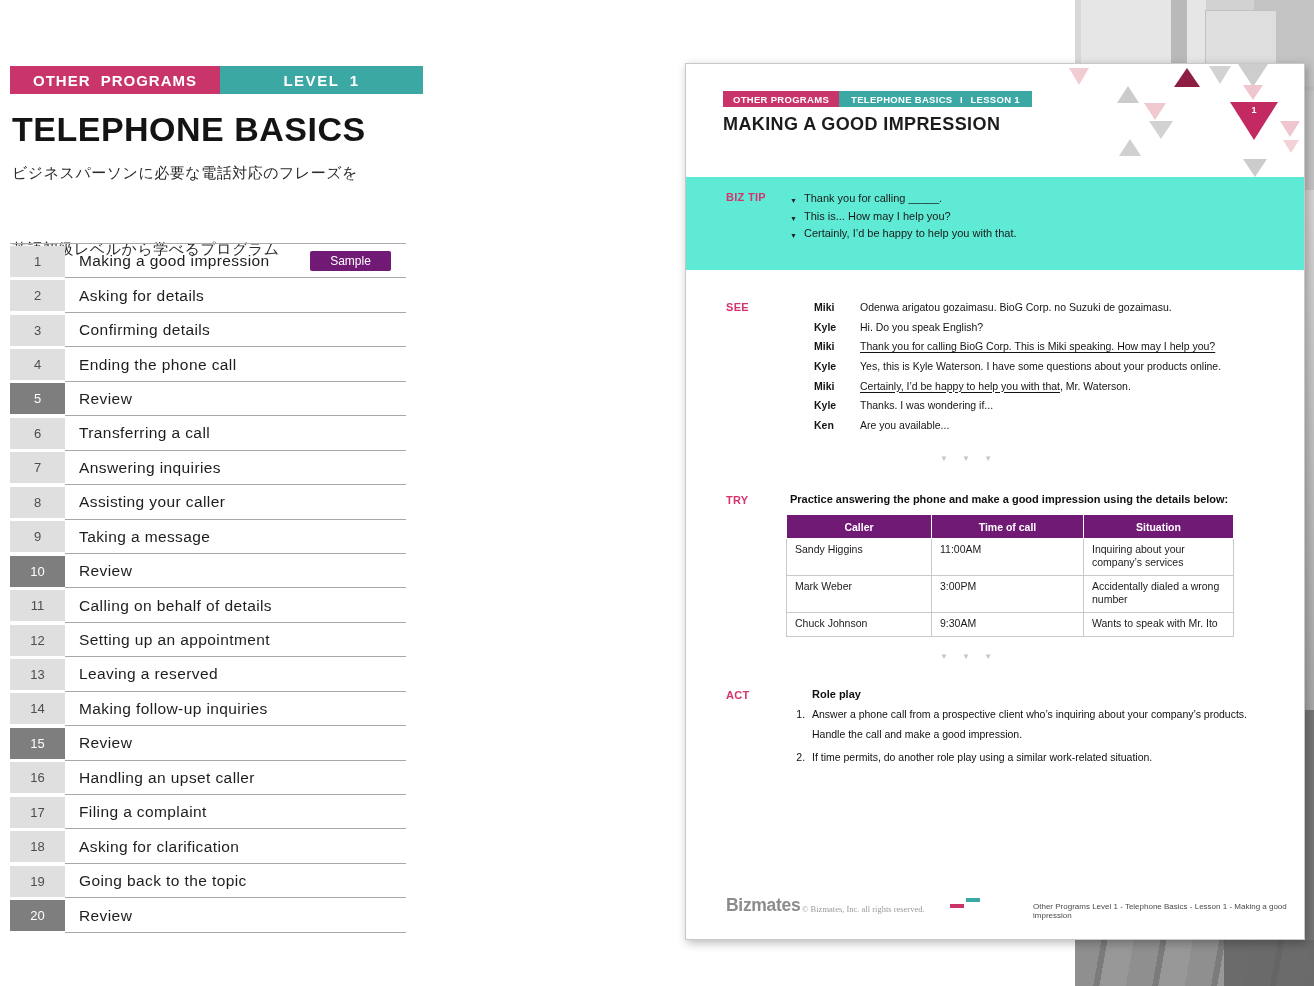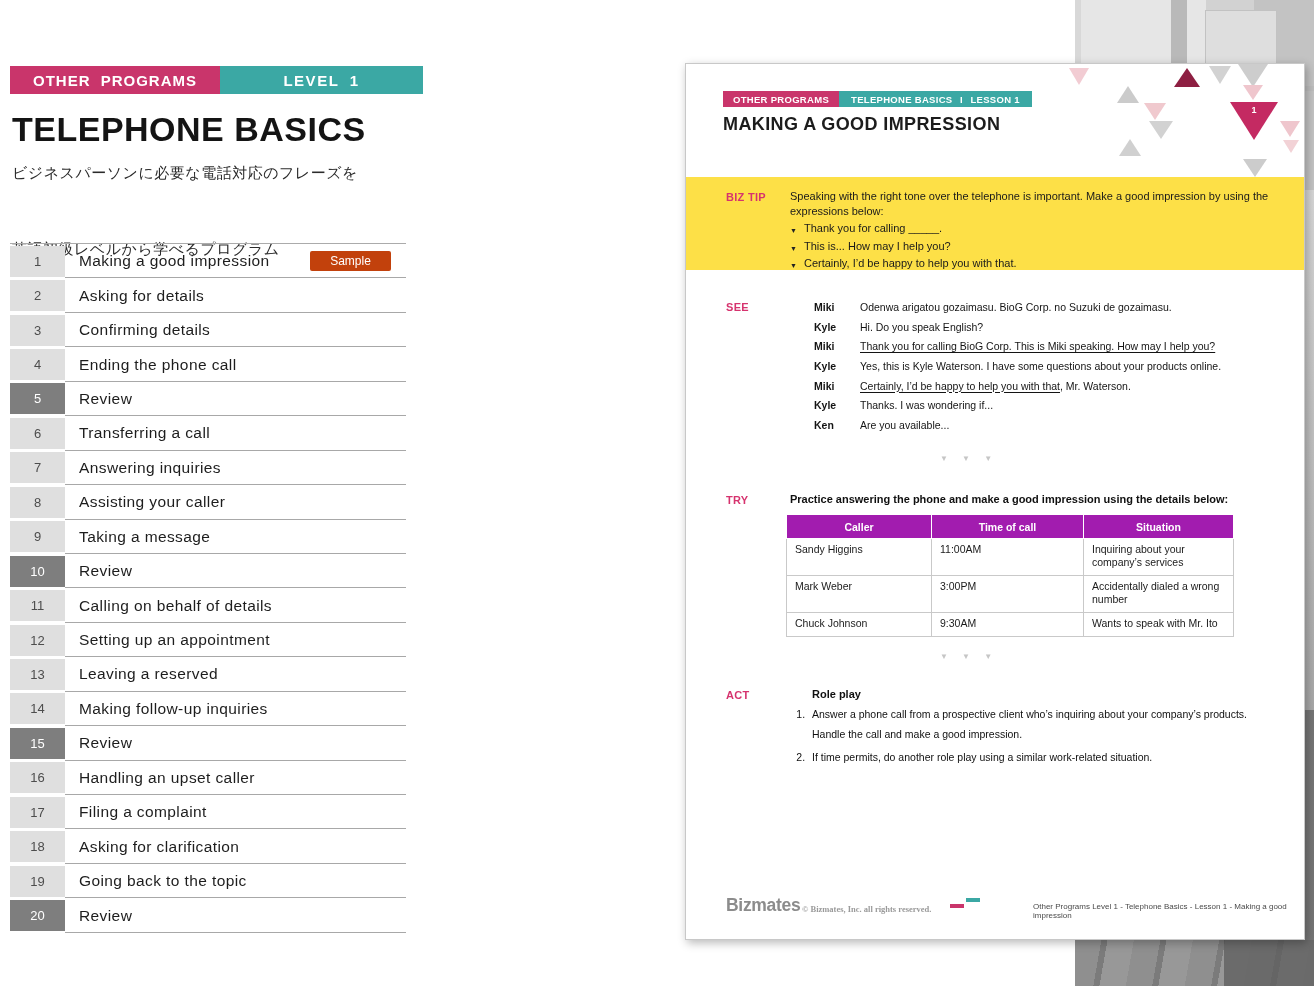--- a/index.html
+++ b/index.html
@@ -29,40 +29,40 @@
   .jp1{top:164px;} .jp2{top:192px;margin-top:48px;}
 
   .lesson-list{position:absolute;left:10px;top:243px;width:396px;border-top:1px solid #ababab;}
   .lesson-row{position:relative;height:34.45px;display:flex;align-items:center;cursor:pointer;}
   .lesson-row::after{content:"";position:absolute;left:55px;right:0;bottom:0;border-bottom:1px solid #a8a8a8;}
   .num{width:55px;height:31px;display:flex;align-items:center;justify-content:center;
        background:#dfdfdf;font-size:13px;color:#4d4d4d;flex:0 0 55px;}
   .num.review{background:#7e7e7e;color:#ffffff;}
   .ltitle{padding-left:14px;font-size:15.5px;color:#1d1d1d;letter-spacing:0.4px;white-space:nowrap;}
   .sample-badge{position:absolute;right:15px;top:50%;transform:translateY(-50%);width:81px;height:20px;
-                background:#c2410c;color:#fff;font-size:12px;display:flex;align-items:center;justify-content:center;border-radius:2px;}
+                background:#701a75;color:#fff;font-size:12px;display:flex;align-items:center;justify-content:center;border-radius:2px;}
 
   
   .doc-page{position:absolute;left:685px;top:63px;width:618px;height:875px;background:#fff;
             border:1px solid #c8c8c8;box-shadow:2px 3px 9px rgba(0,0,0,0.28);}
   .doc-badges{position:absolute;left:37px;top:27px;display:flex;height:16px;font-size:9.5px;font-weight:bold;color:#fff;letter-spacing:0.3px;}
   .badge-pink{background:#c9356b;padding:0 10px;display:flex;align-items:center;}
   .badge-teal{background:#3ba8a4;padding:0 12px;display:flex;align-items:center;}
   .badge-teal .gap{display:inline-block;width:18px;text-align:center;}
   .doc-title{position:absolute;left:37px;top:50px;font-size:18px;font-weight:bold;color:#1c1c1c;letter-spacing:0.4px;}
 
   
   .tri-decor{position:absolute;right:0;top:0;width:245px;height:120px;}
   .tri{position:absolute;width:0;height:0;}
   .bigtri{position:absolute;left:171px;top:38px;width:48px;height:38px;}
   .bigtri .tri{left:0;top:0;border-left:24px solid transparent;border-right:24px solid transparent;border-top:38px solid #c42a62;}
   .bigtri .pnum{position:absolute;left:0;right:0;top:3px;text-align:center;color:#fff;font-size:9px;font-weight:bold;}
 
   
-  .biz-band{position:absolute;left:0;top:113px;width:100%;height:93px;background:#fde047;}
+  .biz-band{position:absolute;left:0;top:113px;width:100%;height:93px;background:#5eead4;}
   .sec-label{position:absolute;left:40px;color:#d6336e;font-weight:bold;font-size:11px;letter-spacing:0.3px;}
   .biz-label{top:14px;}
   .biz-content{position:absolute;left:104px;top:12px;width:480px;font-size:11px;color:#1a1a1a;line-height:15px;}
   .biz-exps{margin-top:2px;}
   .biz-exp{display:flex;gap:7px;line-height:14.5px;}
   .biz-exp .bullet{font-size:7px;padding-top:3px;color:#222;}
 
   
   .see-label{top:237px;}
   .dialogue{position:absolute;left:100px;top:233px;}
@@ -72,33 +72,33 @@
   .u{text-decoration:underline;text-underline-offset:2px;}
 
   .sec-divider{position:absolute;left:0;right:52px;text-align:center;color:#c6c6c6;font-size:8px;letter-spacing:6px;}
   .divider1{top:390px;} .divider2{top:588px;}
 
   
   .try-label{top:430px;}
   .try-intro{position:absolute;left:104px;top:429px;font-size:11px;font-weight:bold;color:#101010;}
   .try-table{position:absolute;left:100px;top:450px;border-collapse:collapse;table-layout:fixed;width:447px;font-size:10.5px;color:#1a1a1a;}
   .try-table col.c1{width:145px;} .try-table col.c2{width:152px;} .try-table col.c3{width:150px;}
-  .try-table th{background:#a21caf;color:#fff;font-weight:bold;height:21px;border:1px solid #ffffff;font-size:10.5px;}
+  .try-table th{background:#701a75;color:#fff;font-weight:bold;height:21px;border:1px solid #ffffff;font-size:10.5px;}
   .try-table td{border:1px solid #c9c9c9;padding:4px 8px 6px;vertical-align:top;line-height:13px;}
 
   
   .act-label{top:625px;}
   .act-content{position:absolute;left:104px;top:624px;width:478px;font-size:10.5px;color:#101010;}
   .act-heading{font-weight:bold;font-size:11px;padding-left:22px;}
   .act-content ol{margin:4px 0 0 0;padding-left:18px;}
   .act-content li{margin-bottom:3px;line-height:20px;padding-left:4px;}
 
   
   .logo{position:absolute;left:40px;top:831px;font-size:17.5px;color:#8c8c8c;font-weight:bold;letter-spacing:-0.3px;}
-  .copyright{position:absolute;left:116px;top:840px;font-family:"Liberation Serif",serif;font-size:8.5px;color:#9a9a9a;font-weight:bold;}
+  .copyright{position:absolute;left:116px;top:840px;font-family:"Liberation Serif",serif;font-size:8.5px;color:#9a9a9a;}
   .dash{position:absolute;width:14px;height:4px;}
   .dash-teal{left:280px;top:834px;background:#3ba8a4;}
   .dash-pink{left:264px;top:840px;background:#c9356b;}
   .breadcrumb{position:absolute;left:347px;top:838px;font-size:8px;color:#4a4a4a;}
 </style>
 </head>
 <body>
 
 <div class="photo-bg">
   <div class="pb-top">
@@ -233,21 +233,20 @@
     <div class="tri" style="left:184px;top:95px;border-left:12px solid transparent;border-right:12px solid transparent;border-top:18px solid #cccccc;"></div>
     <div class="bigtri">
       <div class="tri"></div>
       <span class="pnum">1</span>
     </div>
   </div>
 
   <div class="biz-band">
     <div class="sec-label biz-label">BIZ TIP</div>
     <div class="biz-content">
-      <div>Speaking with the right tone over the telephone is important. Make a good impression by using the expressions below:</div>
       <div class="biz-exps" id="biz-expressions">
           <div class="biz-exp">
             <span class="bullet">▼</span>
             <span>Thank you for calling _____.</span>
           </div>
           <div class="biz-exp">
             <span class="bullet">▼</span>
             <span>This is... How may I help you?</span>
           </div>
           <div class="biz-exp">

